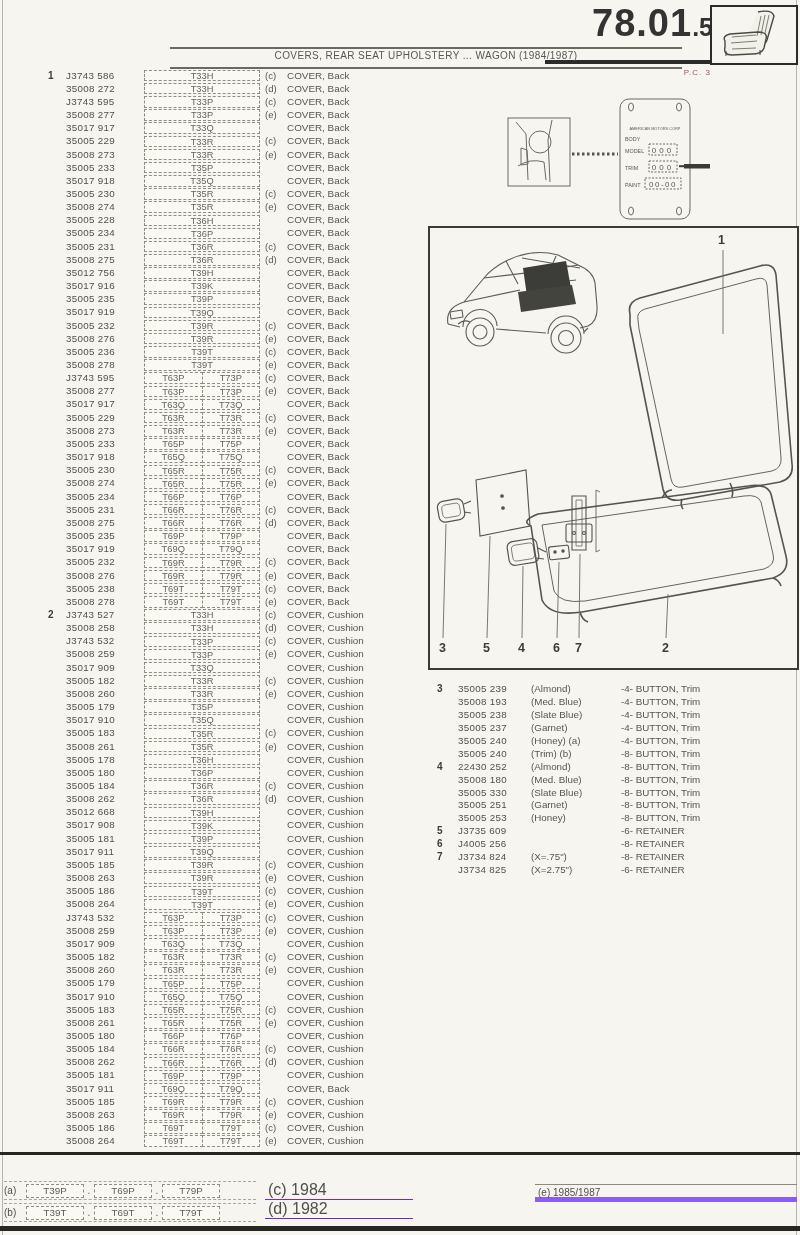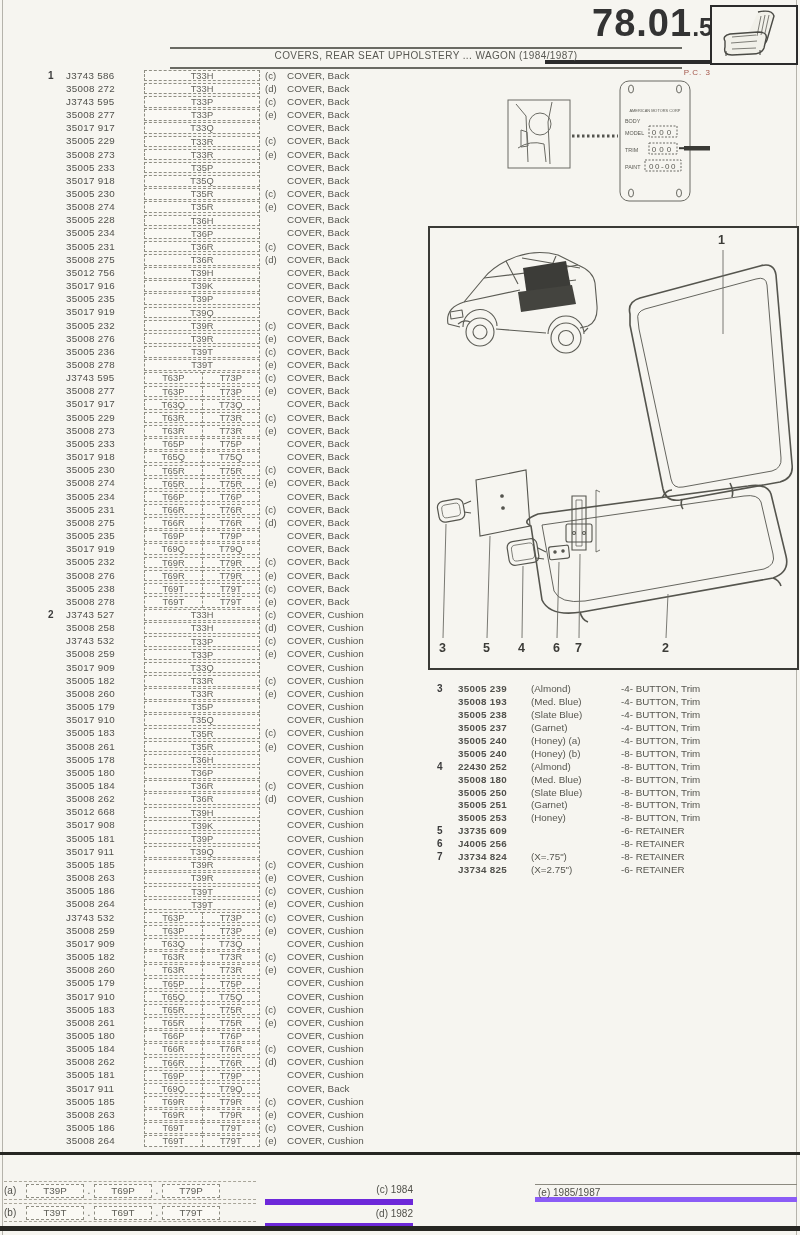--- a/index.html
+++ b/index.html
@@ -28,40 +28,40 @@
   .c-codes{width:116px;display:flex;height:11.5px;}
   .c-box{flex:1;border:1px dashed #8f8e83;background:#faf9f4;text-align:center;font-size:9.3px;line-height:10.5px;color:#64645e;overflow:hidden;}
   .c-box + .c-box{margin-left:-1px;}
   .c-note{width:27px;padding-left:5px;box-sizing:border-box;font-size:9.5px;color:#56564f;}
   .c-desc{flex:1;font-size:9.9px;color:#56564f;white-space:nowrap;}
 
   
   .hw-list{position:absolute;left:437px;top:683px;width:358px;}
   .hw-row{display:flex;align-items:center;height:12.9px;font-size:9.8px;line-height:12px;}
   .hw-ref{width:21px;font-weight:bold;color:#3c3c3c;font-size:10px;}
-  .hw-part{width:73px;letter-spacing:.3px;color:#51514c;font-weight:bold;}
+  .hw-part{width:73px;letter-spacing:.3px;color:#51514c;}
   .hw-note{width:90px;color:#56564f;white-space:nowrap;}
   .hw-desc{flex:1;color:#56564f;white-space:nowrap;}
 
   
-  .trim-diagram{position:absolute;left:488px;top:70px;width:235px;height:142px;}
+  .trim-diagram{position:absolute;left:488px;top:88px;width:235px;height:142px;}
   .main-diagram{position:absolute;left:428px;top:226px;width:367px;height:440px;border:2px solid #3a3a36;box-sizing:content-box;background:#f6f5f0;}
   svg text{font-family:"Liberation Sans", sans-serif;}
 
   
   .rule-heavy{position:absolute;left:0;width:800px;background:#262622;}
   .rule-heavy.top{top:1152px;height:3px;}
   .rule-heavy.bottom{top:1226px;height:5px;}
   .legend-ab{position:absolute;left:4px;top:1181px;width:252px;}
   .legend-row{display:flex;align-items:center;height:17px;border-top:1px dashed #a9a69a;border-bottom:1px dashed #a9a69a;margin-bottom:3px;}
   .legend-label{width:22px;font-size:10px;color:#50504a;}
   .legend-box{width:56px;height:12px;border:1px dashed #8f8e83;background:#faf9f4;text-align:center;font-size:9.8px;line-height:11px;color:#5d5d56;}
   .legend-dot{width:10px;text-align:center;font-size:10px;color:#5d5d56;}
   .legend-cd{position:absolute;left:265px;top:1181px;width:148px;}
-  .legend-cd .cd-row{height:18px;line-height:17px;font-size:10px;color:#50504a;border-bottom:6px solid #6d28d9;padding-left:3px;text-align:right;}
+  .legend-cd .cd-row{height:18px;line-height:17px;font-size:16px;color:#50504a;border-bottom:1px solid #6d28d9;padding-left:3px;}
   .legend-e{position:absolute;left:535px;top:1184px;width:262px;height:18px;line-height:16px;font-size:10px;color:#50504a;border-top:1px solid #8c8a80;border-bottom:5px solid #8b5cf6;padding-left:3px;box-sizing:border-box;}
 </style>
 </head>
 <body>
 
 <div class="edge left"></div>
 <div class="edge right"></div>
 
 <div class="page-code"><span class="code-main">78.01</span><span class="code-sub">.5</span></div>
 <div class="pc-note">P.C. 3</div>
@@ -1000,38 +1000,38 @@
     </div>
     <div class="hw-row">
       <div class="hw-ref"></div>
       <div class="hw-part">35005 240</div>
       <div class="hw-note">(Honey) (a)</div>
       <div class="hw-desc">-4- BUTTON, Trim</div>
     </div>
     <div class="hw-row">
       <div class="hw-ref"></div>
       <div class="hw-part">35005 240</div>
-      <div class="hw-note">(Honey) (b)</div>
+      <div class="hw-note">(Trim) (b)</div>
       <div class="hw-desc">-8- BUTTON, Trim</div>
     </div>
     <div class="hw-row">
       <div class="hw-ref">4</div>
       <div class="hw-part">22430 252</div>
       <div class="hw-note">(Almond)</div>
       <div class="hw-desc">-8- BUTTON, Trim</div>
     </div>
     <div class="hw-row">
       <div class="hw-ref"></div>
       <div class="hw-part">35008 180</div>
       <div class="hw-note">(Med. Blue)</div>
       <div class="hw-desc">-8- BUTTON, Trim</div>
     </div>
     <div class="hw-row">
       <div class="hw-ref"></div>
-      <div class="hw-part">35005 250</div>
+      <div class="hw-part">35005 330</div>
       <div class="hw-note">(Slate Blue)</div>
       <div class="hw-desc">-8- BUTTON, Trim</div>
     </div>
     <div class="hw-row">
       <div class="hw-ref"></div>
       <div class="hw-part">35005 251</div>
       <div class="hw-note">(Garnet)</div>
       <div class="hw-desc">-8- BUTTON, Trim</div>
     </div>
     <div class="hw-row">

